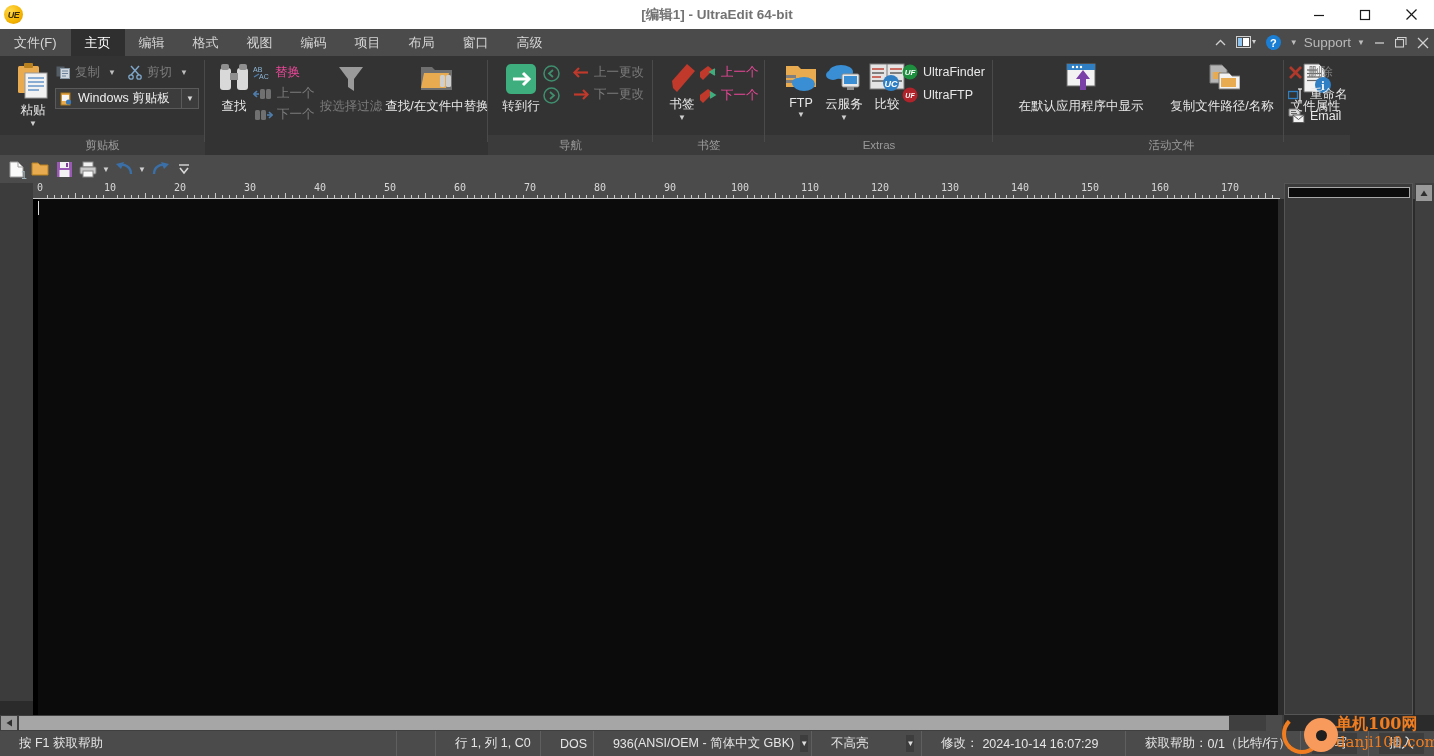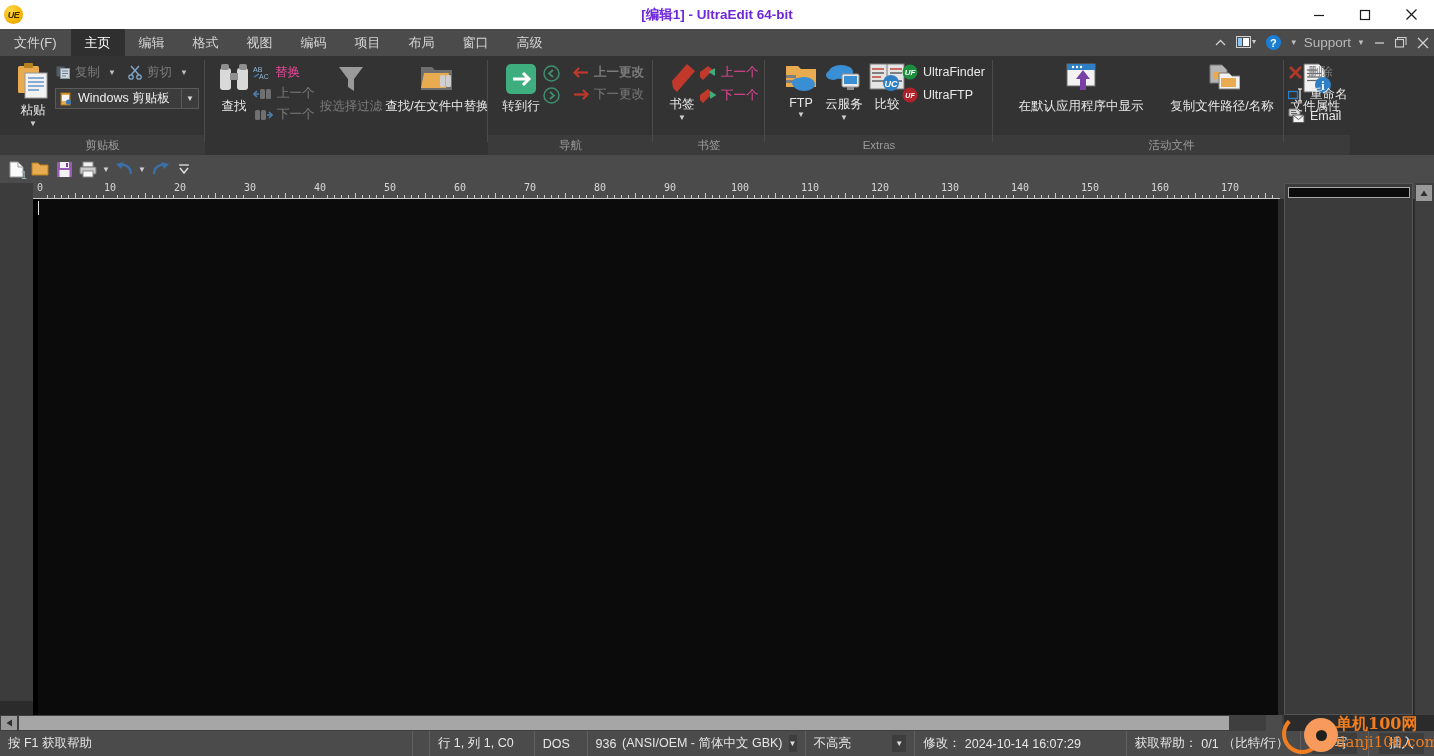--- a/index.html
+++ b/index.html
@@ -21,21 +21,21 @@
     position: absolute; left: 4px; top: 5px;
     width: 19px; height: 19px; border-radius: 50%;
     background: radial-gradient(circle at 35% 30%, #ffd84a 0%, #f5b400 60%, #d89300 100%);
     color: #3a2b00; font-size: 9px; font-weight: bold; font-style: italic;
     display: flex; align-items: center; justify-content: center;
     letter-spacing: -0.5px;
   }
   .title-text {
     position: absolute; left: 0; top: 0; width: 1434px; height: 29px;
     display: flex; align-items: center; justify-content: center;
-    font-size: 13.5px; font-weight: bold; color: #6d28d9;
+    font-size: 13.5px; font-weight: bold; color: #737373;
   }
   .win-btns {
     position: absolute; right: 0; top: 0; height: 29px;
     display: flex; align-items: stretch;
   }
   .win-btn {
     width: 46px; display: flex; align-items: center; justify-content: center;
     color: #1a1a1a; font-size: 14px;
   }
   .win-btn svg { display:block; }
@@ -197,21 +197,21 @@
     position: absolute; left: 1266px; top: 516px; width: 16px; height: 16px; background:#4b4b4b;
   }
 
   
   .statusbar {
     position: absolute; left: 0; top: 731px; width: 1434px; height: 25px;
     background: #4b4b4b; display: flex; align-items: stretch;
     font-size: 12.5px; color: #e6e6e6;
   }
   .sb-cell {
-    display: flex; align-items: center; padding: 0 8px;
+    display: flex; align-items: center; padding: 0 19px;
     border-right: 1px solid #5f5f5f; white-space: nowrap;
   }
   .sb-cell.noborder { border-right: none; }
   .sb-drop {
     width: 14px; height: 17px; background: #3d3d3d;
     display: flex; align-items: center; justify-content: center;
     font-size: 8px; color: #ddd; margin-left: 6px;
   }
   .sb-box {
     background: #3d3d3d; padding: 2px 10px; margin: 3px 0;
@@ -455,21 +455,21 @@
             <polyline points="10,5 6,8.5 10,12" fill="none" stroke="#3f8f6f" stroke-width="1.8"></polyline>
           </svg>
         </div>
         <div style="position:absolute; left:55px; top:31px;">
           <svg width="17" height="17" viewBox="0 0 17 17">
             <circle cx="8.5" cy="8.5" r="7.5" fill="none" stroke="#3f8f6f" stroke-width="1.5"></circle>
             <polyline points="7,5 11,8.5 7,12" fill="none" stroke="#3f8f6f" stroke-width="1.8"></polyline>
           </svg>
         </div>
 
-        <div class="small-row" style="left:84px; top:8px;font-weight:bold;">
+        <div class="small-row" style="left:84px; top:8px;">
           <svg width="18" height="15" viewBox="0 0 18 15">
             <line x1="3" y1="7.5" x2="16" y2="7.5" stroke="#c0392b" stroke-width="2.2"></line>
             <polyline points="7,3 2.5,7.5 7,12" fill="none" stroke="#c0392b" stroke-width="2.2"></polyline>
           </svg>
           <span class="txt dim">上一更改</span>
         </div>
         <div class="small-row" style="left:84px; top:30px;">
           <svg width="18" height="15" viewBox="0 0 18 15">
             <line x1="2" y1="7.5" x2="15" y2="7.5" stroke="#c0392b" stroke-width="2.2"></line>
             <polyline points="11,3 15.5,7.5 11,12" fill="none" stroke="#c0392b" stroke-width="2.2"></polyline>

